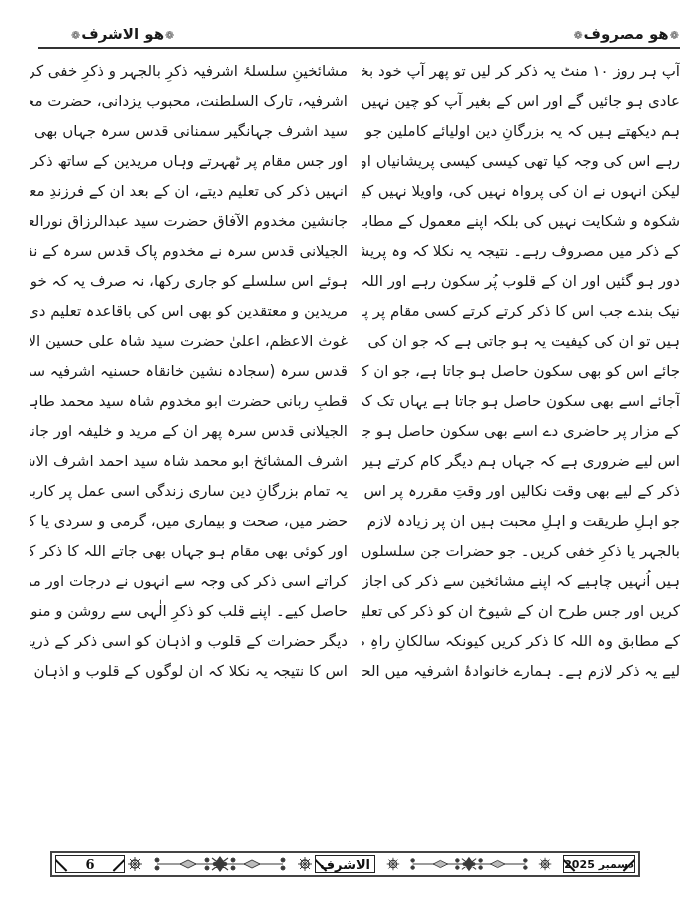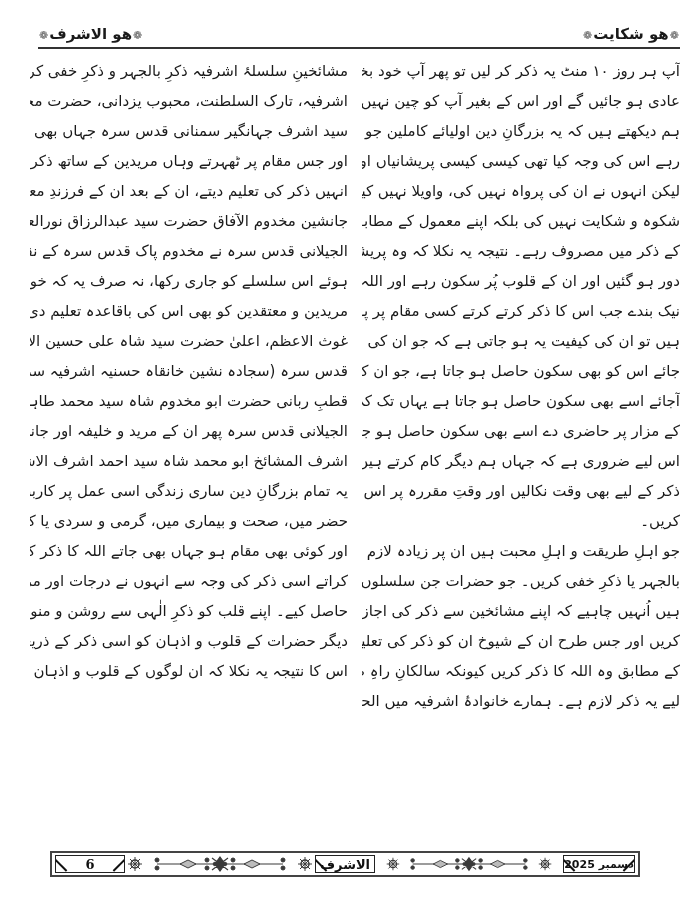--- a/index.html
+++ b/index.html
@@ -25,20 +25,21 @@
       display: flex;
       justify-content: space-between;
       align-items: flex-end;
     }
     .header-title {
       font-size: 15px;
       font-weight: bold;
       line-height: 20px;
       color: #1a1a1a;
       white-space: nowrap;
+      margin-left: 32px;
     }
     .header-title .orn {
       font-size: 11px;
       color: #555;
       padding: 0 1px;
     }
     .header-rule {
       position: absolute;
       left: 38px;
       right: 20px;
@@ -137,21 +138,21 @@
       font-family: "DejaVu Serif", serif;
       font-size: 13px;
       font-weight: bold;
     }
   </style>
 </head>
 <body>
 
 <div class="header">
   <div class="header-title">
-    <span class="orn">❁</span><span>هو شکایت</span><span class="orn">❁</span>
+    <span class="orn">❁</span><span>هو مصروف</span><span class="orn">❁</span>
   </div>
   <div class="header-title">
     <span class="orn">❁</span><span>هو الاشرف</span><span class="orn">❁</span>
   </div>
 </div>
 <div class="header-rule"></div>
 
 <div class="columns">
   <div class="column" id="col-right">
       <span class="line">آپ ہر روز ۱۰ منٹ یہ ذکر کر لیں تو پھر آپ خود بخود اس کے</span>
@@ -162,21 +163,20 @@
       <span class="line">شکوہ و شکایت نہیں کی بلکہ اپنے معمول کے مطابق اللہ تعالیٰ</span>
       <span class="line">کے ذکر میں مصروف رہے۔ نتیجہ یہ نکلا کہ وہ پریشانیاں خود بخود</span>
       <span class="line">دور ہو گئیں اور ان کے قلوب پُر سکون رہے اور اللہ تعالیٰ کے یہ</span>
       <span class="line">نیک بندے جب اس کا ذکر کرتے کرتے کسی مقام پر پہنچتے</span>
       <span class="line">ہیں تو ان کی کیفیت یہ ہو جاتی ہے کہ جو ان کی محفل میں بیٹھ</span>
       <span class="line">جائے اس کو بھی سکون حاصل ہو جاتا ہے، جو ان کی خانقاہ میں</span>
       <span class="line">آجائے اسے بھی سکون حاصل ہو جاتا ہے یہاں تک کہ جو ان</span>
       <span class="line">کے مزار پر حاضری دے اسے بھی سکون حاصل ہو جاتا ہے۔</span>
       <span class="line">اس لیے ضروری ہے کہ جہاں ہم دیگر کام کرتے ہیں اللہ کے</span>
       <span class="line">ذکر کے لیے بھی وقت نکالیں اور وقتِ مقررہ پر اس کا ذکر</span>
-      <span class="line short">کریں۔</span>
       <span class="line">جو اہلِ طریقت و اہلِ محبت ہیں ان پر زیادہ لازم ہے کہ وہ ذکر</span>
       <span class="line">بالجہر یا ذکرِ خفی کریں۔ جو حضرات جن سلسلوں سے تعلق رکھتے</span>
       <span class="line">ہیں اُنہیں چاہیے کہ اپنے مشائخین سے ذکر کی اجازت حاصل</span>
       <span class="line">کریں اور جس طرح ان کے شیوخ ان کو ذکر کی تعلیم دیں اس</span>
       <span class="line">کے مطابق وہ اللہ کا ذکر کریں کیونکہ سالکانِ راہِ طریقت کے</span>
       <span class="line">لیے یہ ذکر لازم ہے۔ ہمارے خانوادۂ اشرفیہ میں الحمدللہ! تمام</span>
     </div>
   <div class="column" id="col-left">
       <span class="line">مشائخینِ سلسلۂ اشرفیہ ذکرِ بالجہر و ذکرِ خفی کرتے تھے۔ بانیٔ سلسلۂ</span>
       <span class="line">اشرفیہ، تارک السلطنت، محبوب یزدانی، حضرت مخدوم سلطان</span>

